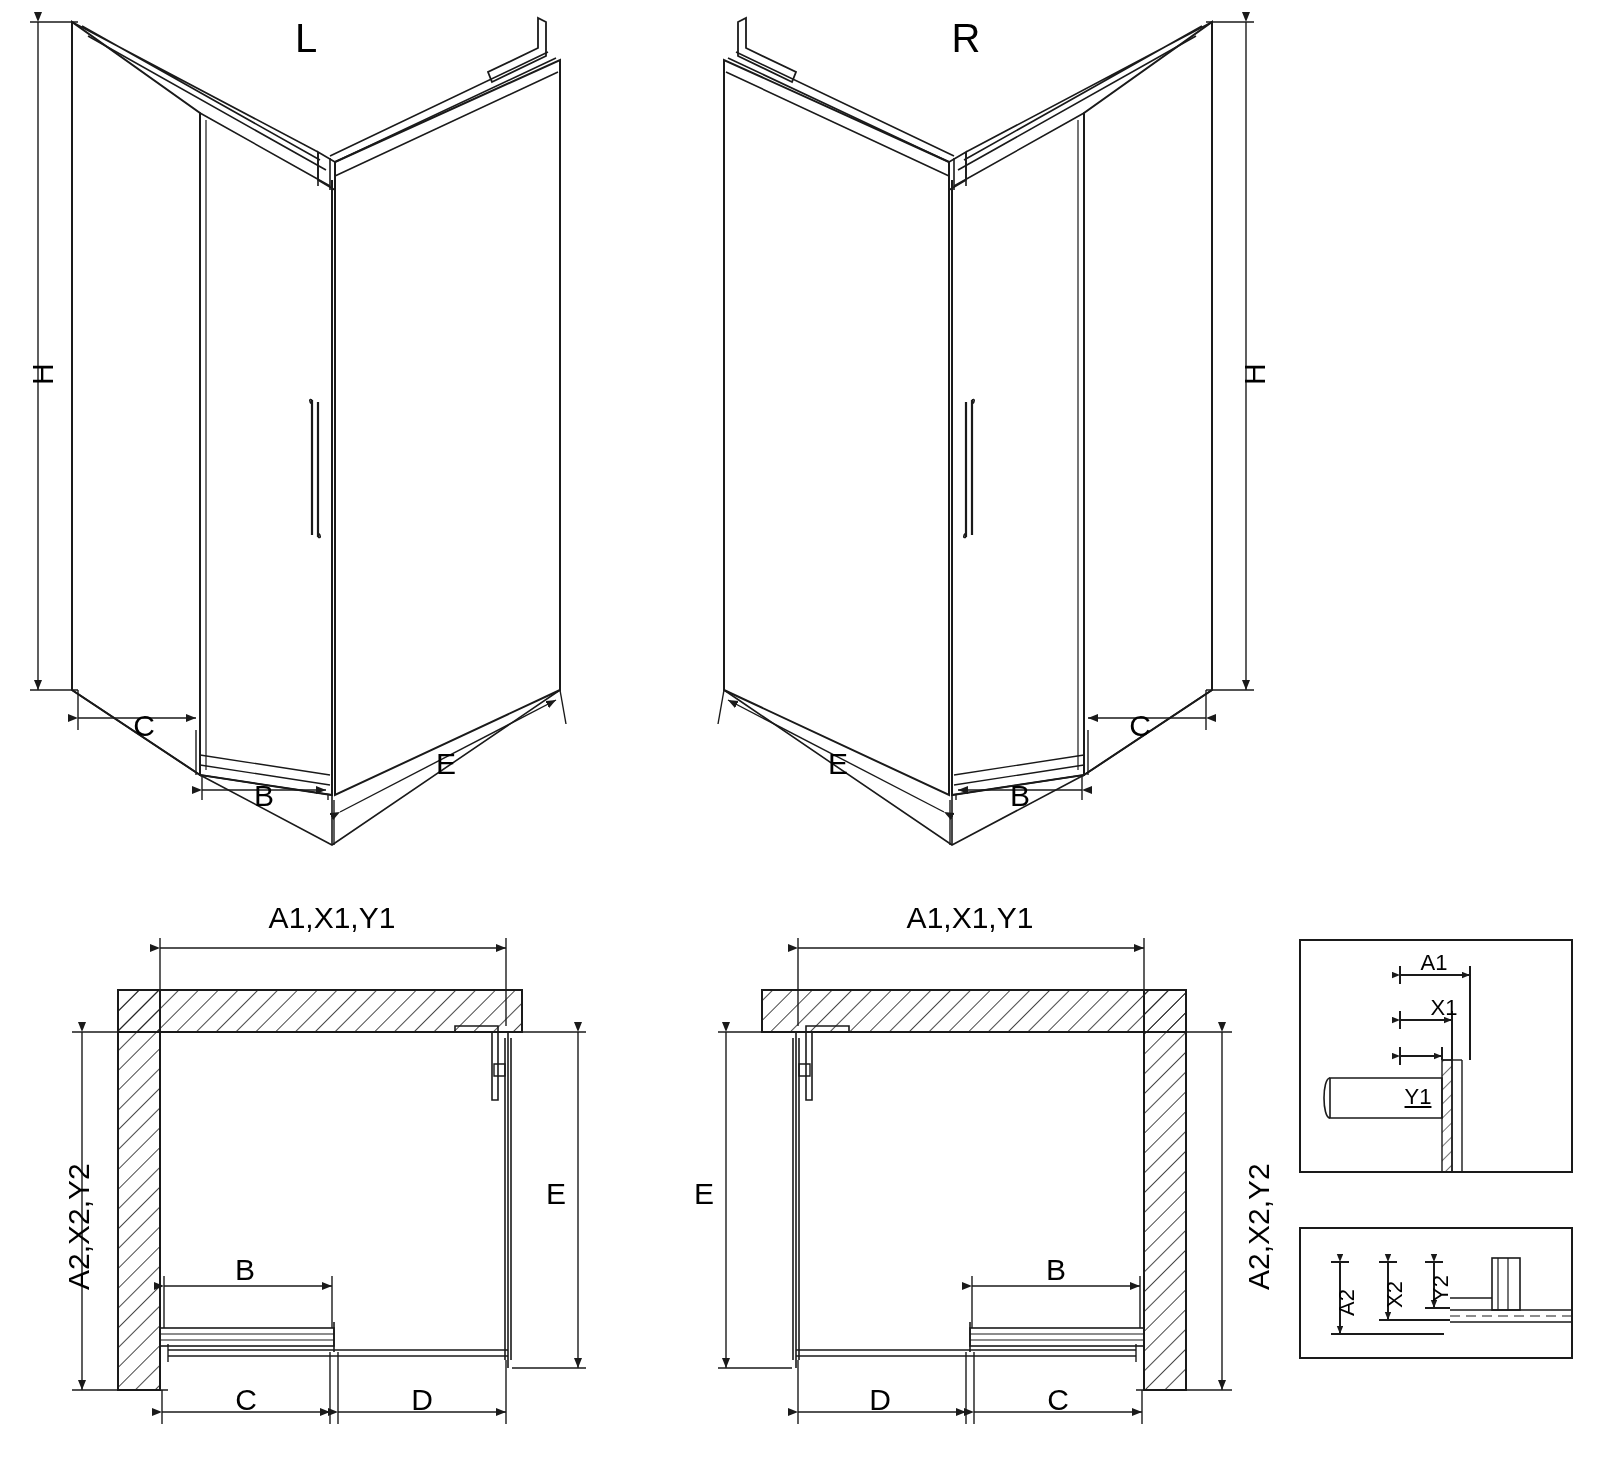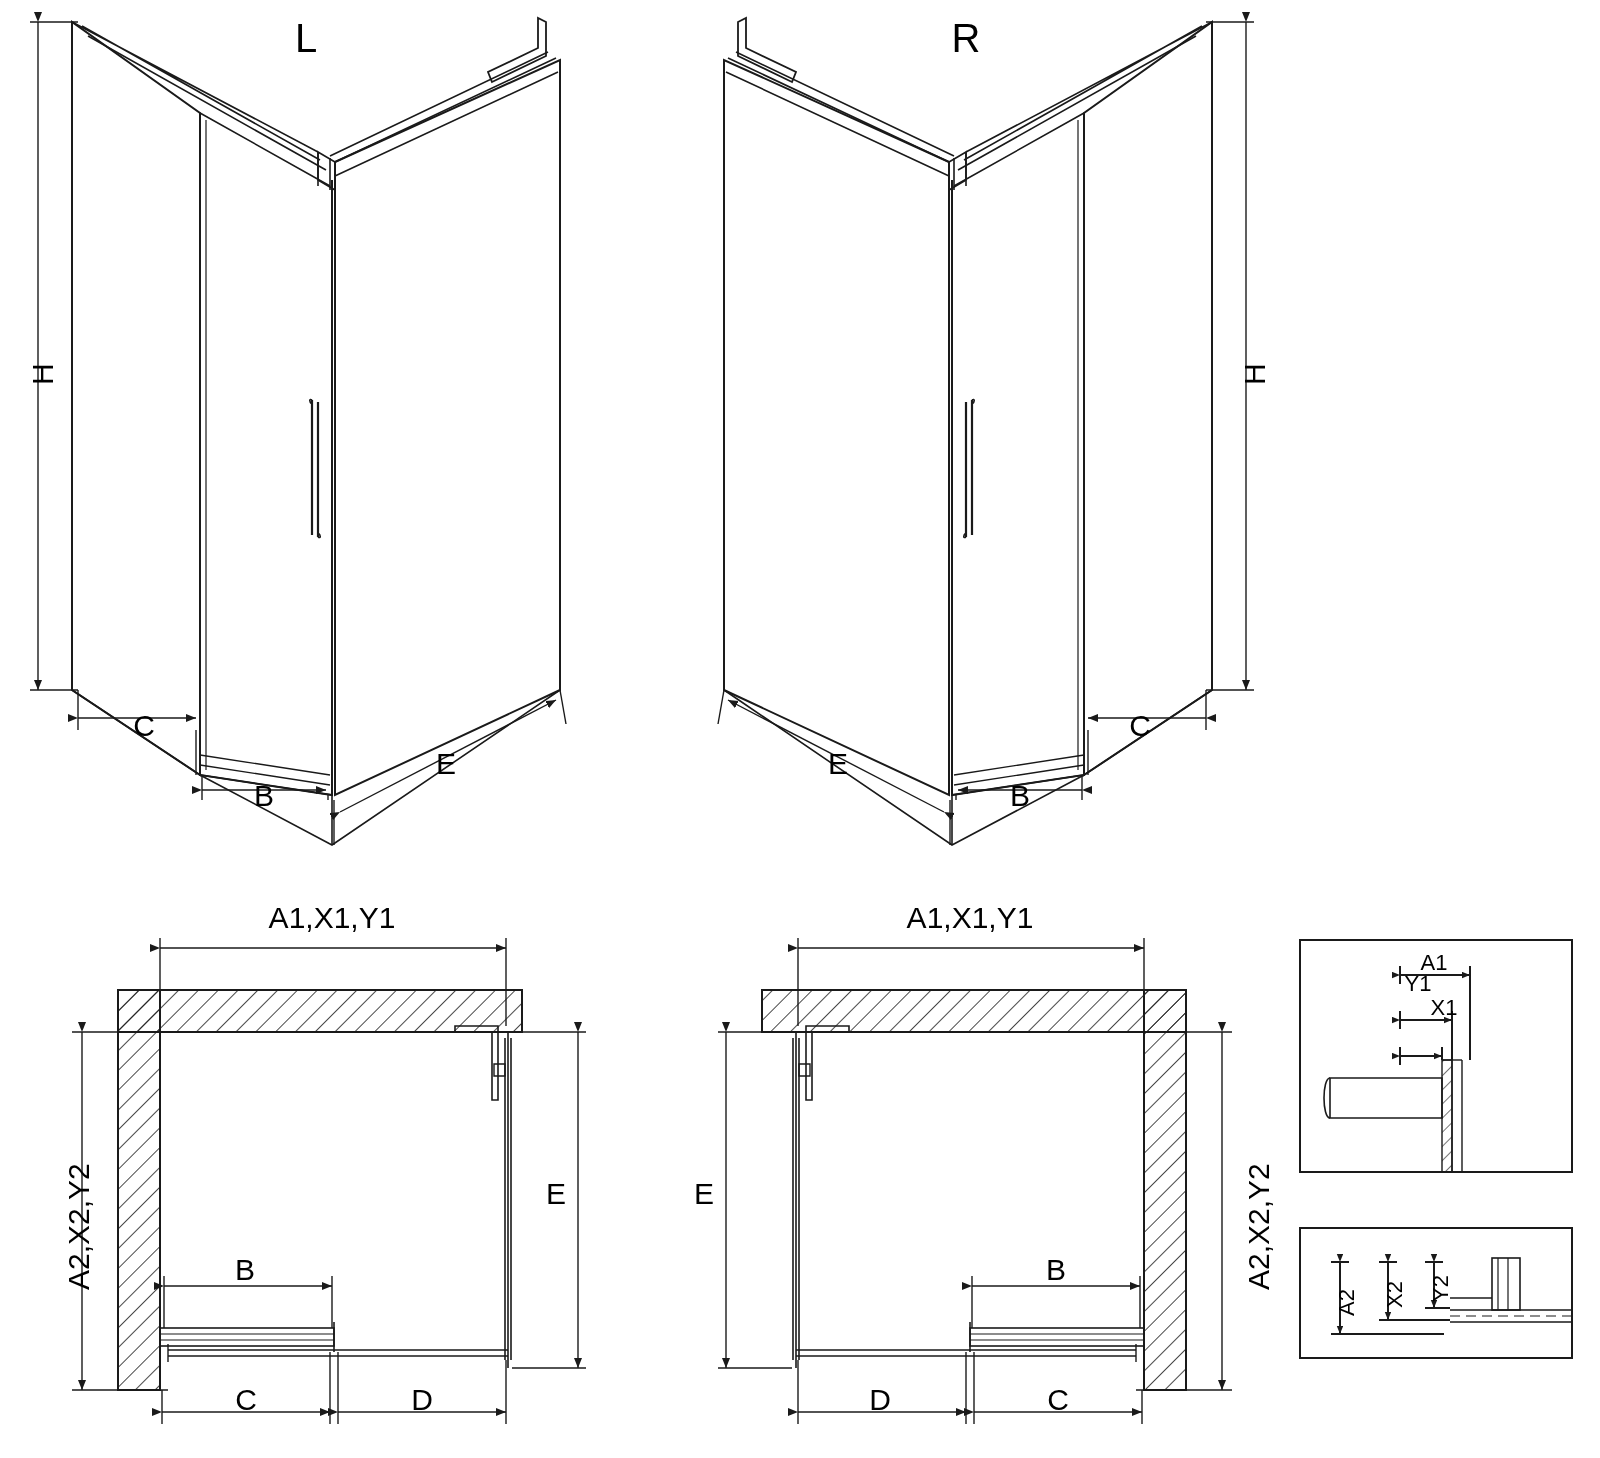--- a/index.html
+++ b/index.html
@@ -263,19 +263,19 @@
 
 <div class="lbl dim ctr" style="left:970px;top:918px;">A1,X1,Y1</div>
 <div class="lbl dim rot90" style="left:1242px;top:1290px;">A2,X2,Y2</div>
 <div class="lbl dim ctr" style="left:704px;top:1194px;">E</div>
 <div class="lbl dim ctr" style="left:1056px;top:1270px;">B</div>
 <div class="lbl dim ctr" style="left:1058px;top:1400px;">C</div>
 <div class="lbl dim ctr" style="left:880px;top:1400px;">D</div>
 
 <div class="lbl dimS ctr" style="left:1434px;top:963px;">A1</div>
 <div class="lbl dimS ctr" style="left:1424px;top:1008px;margin-left:20px;">X1</div>
-<div class="lbl dimS ctr" style="left:1418px;top:984px;">Y1</div>
+<div class="lbl dimS ctr" style="left:1418px;top:1097px;text-decoration:underline;">Y1</div>
 
 <div class="lbl dimS rot90" style="left:1334px;top:1316px;">A2</div>
 <div class="lbl dimS rot90" style="left:1382px;top:1308px;">X2</div>
 <div class="lbl dimS rot90" style="left:1428px;top:1302px;">Y2</div>
 
 </div>
 
 </body></html>

